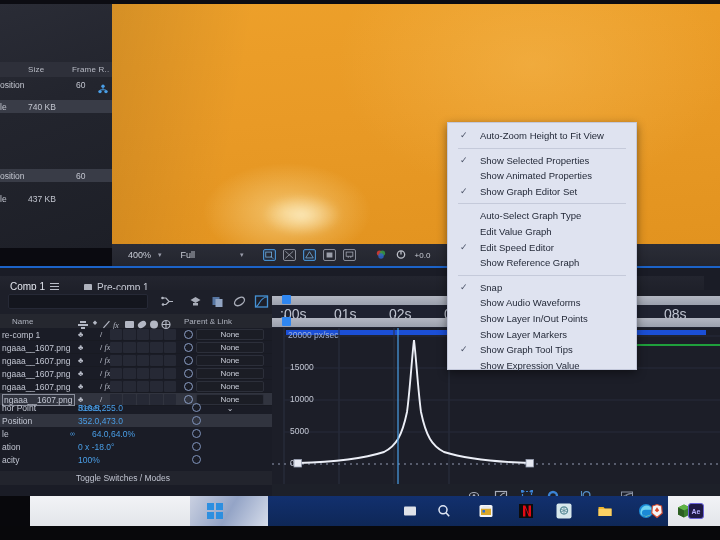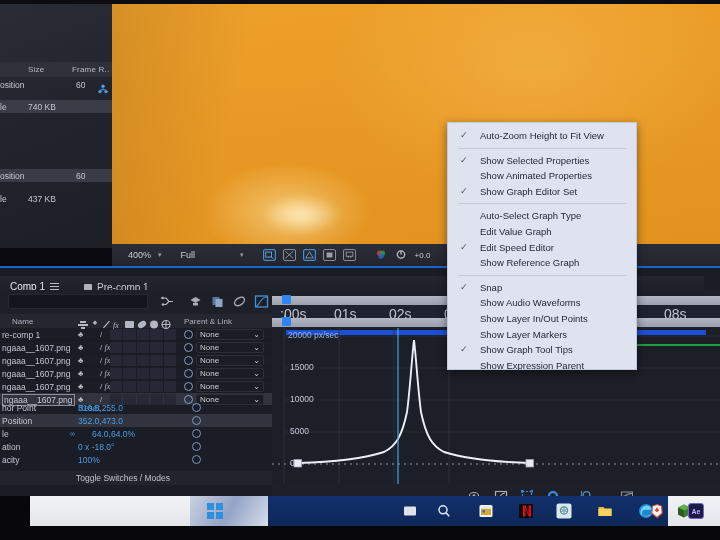--- a/index.html
+++ b/index.html
@@ -111,21 +111,21 @@
     position:relative; height:13px; font-size:8.5px; color:#c2c6d2;
     border-bottom:1px solid #181a22;
     text-decoration:underline;
   }
   .row .nm { position:absolute; left:2px; top:2px; white-space:nowrap; }
   .row.sel { background:#31343f; }
   .row.selbox .nm { border:1px solid #8b8f9c; padding:0 1px; top:1px; }
   .row .sw { position:absolute; top:2px; font-size:8px; color:#b5b9c5; }
   .row .parent { position:absolute; left:196px; top:1px; width:68px; height:11px;
     background:#1b1d25; border:1px solid #2c2f3a; border-radius:2px; color:#c9cdd8; font-size:8px;
-    display:flex; align-items:center; justify-content:space-between; padding:0 3px; }
+    display:flex; align-items:center; justify-content:space-between; padding:0 3px;flex-direction:column; }
   .pill { position:absolute; left:184px; top:2px; width:9px; height:9px; border-radius:50%;
     border:1px solid #8b9ec4; }
   .swgrid { position:absolute; left:110px; top:1px; width:66px; height:11px; display:flex; gap:1px; }
   .swgrid i { flex:1; background:#262935; border-radius:1px; }
 
   
   .props { position:absolute; left:0; top:133px; width:272px; }
   .prow { position:relative; height:13px; font-size:8.5px;text-align:center; }
   .prow .lbl { position:absolute; left:2px; top:2px; color:#c2c6d2; white-space:nowrap; }
   .prow.hl { background:#31343f; }
@@ -661,21 +661,21 @@
       <span>Show Layer In/Out Points</span>
     </div>
     <div class="ctx-item">
       <span>Show Layer Markers</span>
     </div>
     <div class="ctx-item">
       <span class="ck">✓</span>
       <span>Show Graph Tool Tips</span>
     </div>
     <div class="ctx-item">
-      <span>Show Expression Parent</span>
+      <span>Show Expression Value</span>
     </div>
   </div>
 
   <div class="tb-wrap">
     <div class="tb-white"></div>
     <div class="tb-photo"></div>
     <div class="tb-blue"></div>
 
     <div class="tb-icons">
       <span class="tbi win-logo" style="left:207px;">

